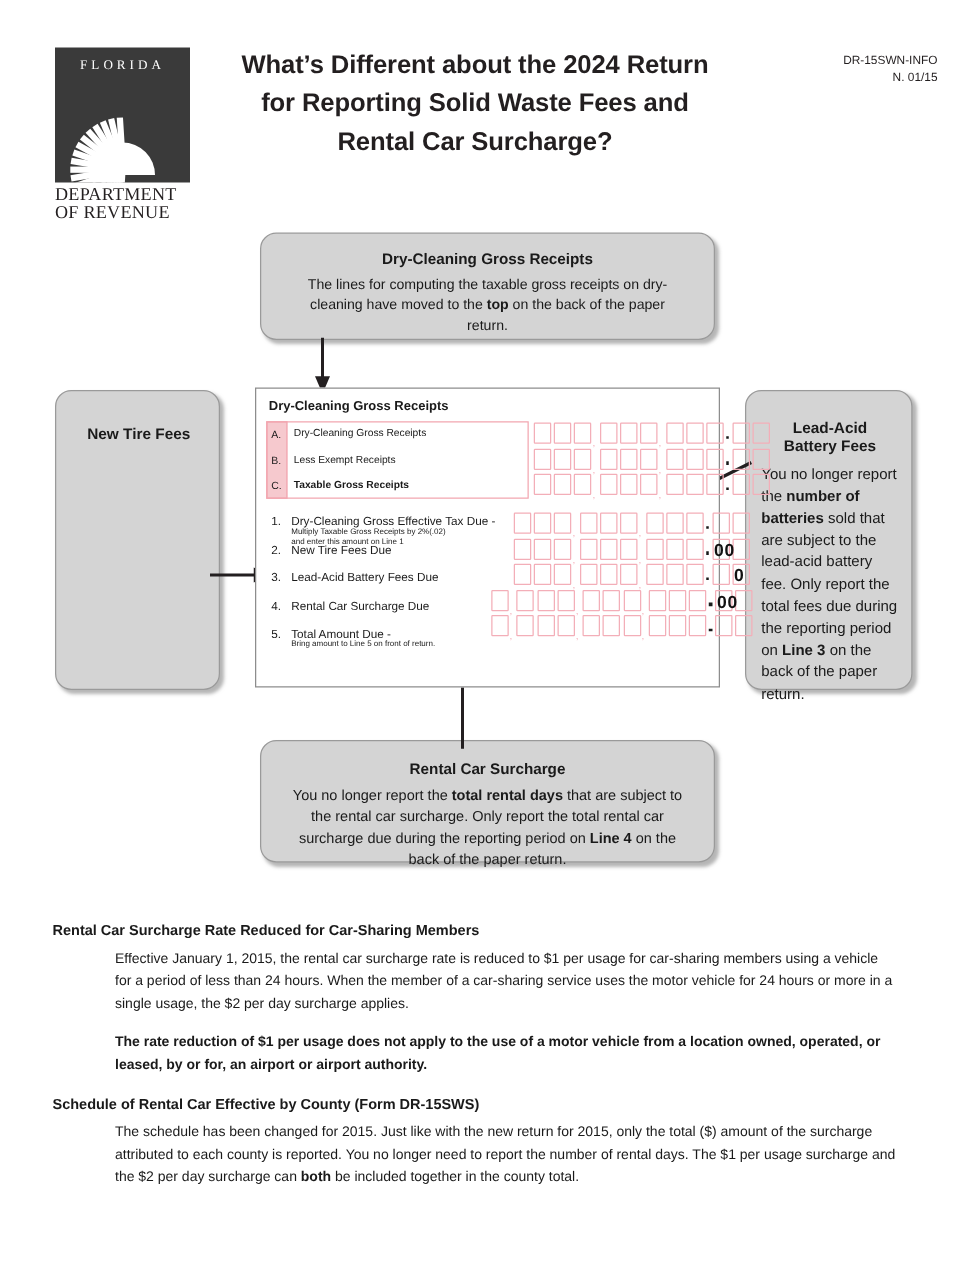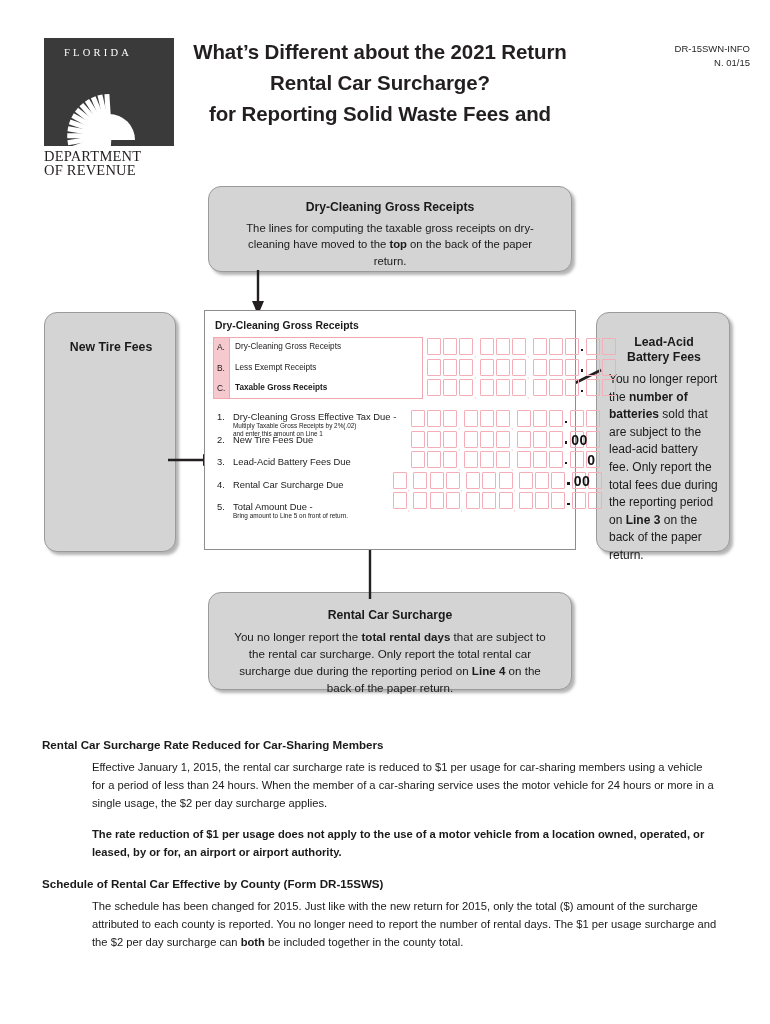--- a/index.html
+++ b/index.html
@@ -7,21 +7,21 @@
   body{
     width:770px;height:1024px;position:relative;overflow:hidden;
     font-family:"Liberation Sans", sans-serif;color:#231f20;
     -webkit-font-smoothing:antialiased;
   }
   .page{position:absolute;inset:0;}
 
   
   .logo{position:absolute;left:44px;top:38px;width:110px;}
   .logo-mark{
-    width:130px;height:108px;background:#3a3a3a;position:relative;overflow:hidden;
+    width:108px;height:108px;background:#3a3a3a;position:relative;overflow:hidden;
   }
   .logo-word{
     position:absolute;top:9px;left:0;width:108px;text-align:center;
     color:#fff;font-size:10.5px;letter-spacing:3.2px;font-family:"Liberation Serif",serif;
   }
   .sunburst{position:absolute;left:50%;bottom:10px;width:0;height:0;}
   .ray{
     position:absolute;left:0;bottom:0;width:4.5px;height:42px;background:#fff;
     transform-origin:50% 100%;margin-left:-2.25px;
   }
@@ -171,23 +171,23 @@
         </div>
       <div class="sun-dome"></div>
     </div>
     <div class="logo-dept">
       <div>DEPARTMENT</div>
       <div>OF REVENUE</div>
     </div>
   </div>
 
   <div class="title">
-    <div>What’s Different about the 2021 Return</div>
+    <div>What’s Different about the 2024 Return</div>
+    <div>for Reporting Solid Waste Fees and</div>
     <div>Rental Car Surcharge?</div>
-    <div>for Reporting Solid Waste Fees and</div>
   </div>
 
   <div class="formno">
     <div>DR-15SWN-INFO</div>
     <div>N. 01/15</div>
   </div>
 
   <div class="callout" id="callout-dry">
     <span class="ct">Dry-Cleaning Gross Receipts</span>
     <span class="cb"><span>The lines for computing the taxable gross receipts on dry-cleaning have moved to the </span><b>top</b><span> on the back of the paper return.</span></span>

